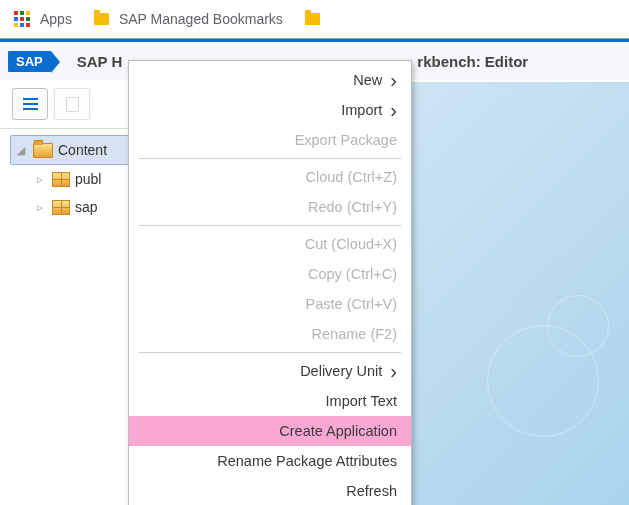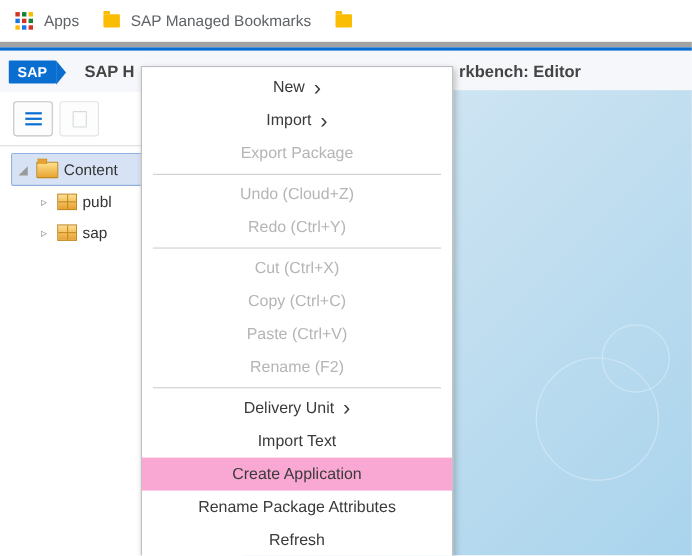--- a/index.html
+++ b/index.html
@@ -1,17 +1,17 @@
 <!DOCTYPE html>
 <html><head>
 <meta charset="utf-8">
 <style>
 html,body{margin:0;padding:0;font-family:Arial,Helvetica,sans-serif;font-size:13px;color:#333;background:#fff}
 body{width:629px;height:505px;overflow:hidden;position:relative}
-.bookmarks{display:flex;align-items:center;height:38px;padding:0 14px;gap:22px;border-bottom:5px solid #a3a3a3;color:#5f6368;font-size:14px}
+.bookmarks{display:flex;align-items:center;height:38px;padding:0 14px;gap:22px;border-bottom:1px solid #a3a3a3;color:#5f6368;font-size:14px}
 .bm-item{display:flex;align-items:center;gap:10px;cursor:pointer}
 .apps-icon{display:grid;grid-template-columns:repeat(3,4px);grid-template-rows:repeat(3,4px);gap:2px}
 .apps-icon span{width:4px;height:4px}
 .apps-icon span:nth-child(1){background:#d93025}
 .apps-icon span:nth-child(2){background:#188038}
 .apps-icon span:nth-child(3){background:#fbbc04}
 .apps-icon span:nth-child(4){background:#1a73e8}
 .apps-icon span:nth-child(5){background:#d93025}
 .apps-icon span:nth-child(6){background:#188038}
 .apps-icon span:nth-child(7){background:#fbbc04}
@@ -36,21 +36,21 @@
 .pkg-icon{width:16px;height:13px;border:1px solid #c28a21;background:linear-gradient(#ffdf90,#e8a12e);position:relative}
 .pkg-icon::before,.pkg-icon::after{content:"";position:absolute;background:#c28a21}
 .pkg-icon::before{left:50%;top:0;bottom:0;width:1px}
 .pkg-icon::after{top:50%;left:0;right:0;height:1px}
 .content-area{position:absolute;left:220px;top:82px;right:0;bottom:0;background:linear-gradient(135deg,#d8e9f4 0%,#bcdcef 60%,#a9d4ed 100%)}
 .content-area .flare{position:absolute;right:20px;bottom:10px;width:220px;height:220px;opacity:.35}
 .flare::before,.flare::after{content:"";position:absolute;border:1px solid #fff;border-radius:50%}
 .flare::before{width:110px;height:110px;right:10px;top:50px}
 .flare::after{width:60px;height:60px;right:0;top:20px}
 .ctxmenu{position:absolute;left:128px;top:60px;width:282px;background:#fff;border:1px solid #bcbcbc;box-shadow:2px 3px 6px rgba(0,0,0,.25);padding:4px 0;font-size:14.5px}
-.ctxmenu .mi{display:flex;align-items:center;justify-content:center;height:30px;padding:0 14px;cursor:default;color:#3a3a3a}
+.ctxmenu .mi{display:flex;align-items:center;justify-content:flex-end;height:30px;padding:0 14px;cursor:default;color:#3a3a3a}
 .ctxmenu .mi.sub::after{content:"›";font-size:20px;color:#3a3a3a;margin-left:8px}
 .ctxmenu .mi.dis{color:#b5b5b5}
 .ctxmenu .mi.hl{background:#f9a8d4}
 .ctxmenu .sep{height:1px;background:#cfcfcf;margin:3px 10px}
 </style>
 </head>
 <body>
 
 <div class="bookmarks">
   <div class="bm-item">
@@ -122,28 +122,28 @@
       <span>New</span>
     </div>
   <div class="mi sub">
       <span>Import</span>
     </div>
   <div class="mi dis">
       <span>Export Package</span>
     </div>
   <div class="sep"></div>
   <div class="mi dis">
-      <span>Undo (Cloud+Z)</span>
+      <span>Cloud (Ctrl+Z)</span>
     </div>
   <div class="mi dis">
       <span>Redo (Ctrl+Y)</span>
     </div>
   <div class="sep"></div>
   <div class="mi dis">
-      <span>Cut (Ctrl+X)</span>
+      <span>Cut (Cloud+X)</span>
     </div>
   <div class="mi dis">
       <span>Copy (Ctrl+C)</span>
     </div>
   <div class="mi dis">
       <span>Paste (Ctrl+V)</span>
     </div>
   <div class="mi dis">
       <span>Rename (F2)</span>
     </div>

